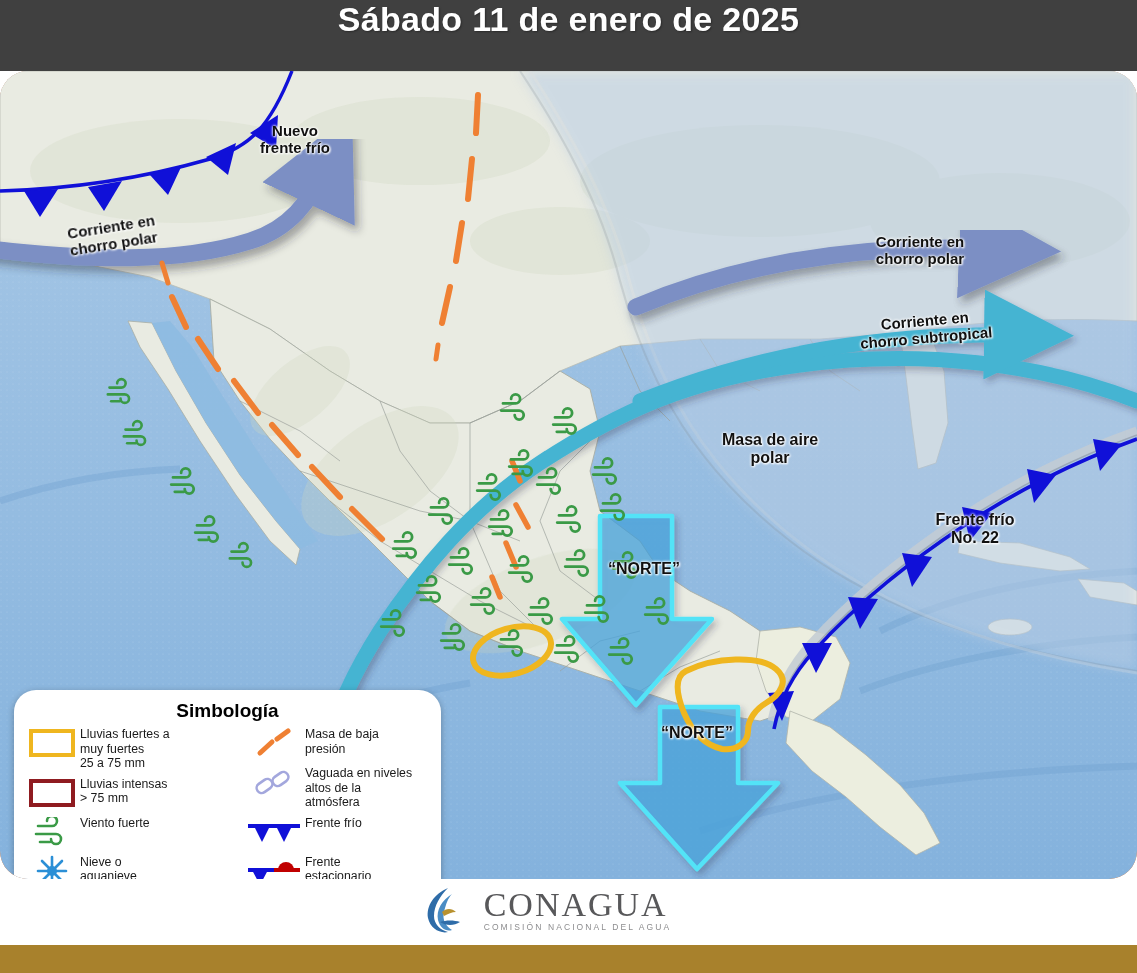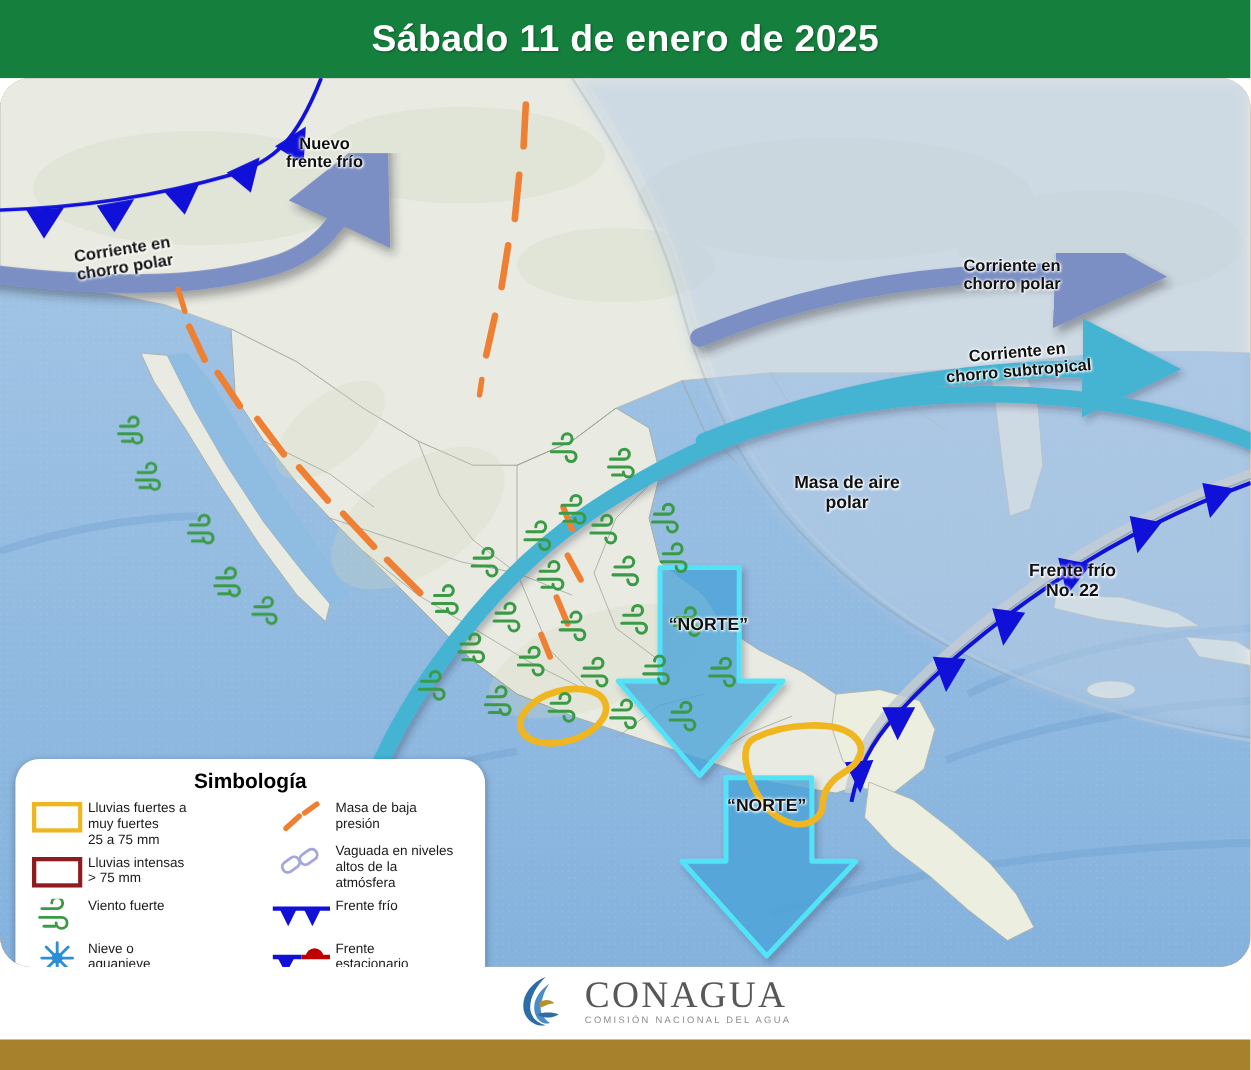--- a/index.html
+++ b/index.html
@@ -1,21 +1,21 @@
 <!DOCTYPE html>
 <html><head>
 <meta charset="utf-8">
 <style>
   html,body{margin:0;padding:0;background:#fff;}
   body{font-family:"Liberation Sans","DejaVu Sans",sans-serif;}
   #page{position:relative;width:1137px;height:973px;overflow:hidden;background:#fff;}
 
   
   #header{position:absolute;left:0;top:0;width:1137px;height:71px;
-          background:#15803d;display:flex;align-items:center;justify-content:center;}
+          background:#404040;display:flex;align-items:flex-start;justify-content:center;}
   #header-title{color:#fff;font-size:34px;font-weight:bold;letter-spacing:.3px;
                 text-shadow:1px 1px 2px rgba(0,0,0,.35);white-space:nowrap;}
 
   
   #map{position:absolute;left:0;top:71px;width:1137px;height:808px;overflow:hidden;
        background:#f97316;border-radius:28px;}
   #map-svg{position:absolute;left:0;top:0;}
 
   
   .mlabel{position:absolute;font-weight:bold;color:#111;line-height:1.12;
@@ -42,21 +42,21 @@
   .legend-row{display:flex;align-items:flex-start;margin-bottom:5px;}
   .legend-sym{width:56px;min-width:56px;height:34px;display:flex;
               align-items:center;justify-content:center;}
   .legend-col.right .legend-sym{width:62px;min-width:62px;}
   .legend-txt{font-size:12.3px;color:#1a1a1a;line-height:1.18;padding-top:1px;
               white-space:pre-line;}
 
   
   #footer{position:absolute;left:0;top:879px;width:1137px;height:94px;background:#fff;}
   #logo-wrap{position:absolute;left:0;top:0;width:1089px;height:62px;
-             display:flex;align-items:center;justify-content:center;gap:10px;padding-left:48px;}
+             display:flex;align-items:center;justify-content:center;gap:10px;}
   #logo-text{display:flex;flex-direction:column;justify-content:center;}
   #logo-name{font-family:"Liberation Serif","DejaVu Serif",serif;font-size:34px;
              color:#58585a;letter-spacing:2px;line-height:1;}
   #logo-sub{font-size:8.5px;color:#8d8d8f;letter-spacing:2.1px;margin-top:0;}
   #footer-bar{position:absolute;left:0;top:66px;width:1137px;height:28px;background:#a8812c;}
 </style>
 </head>
 <body>
 
 <div id="page">

